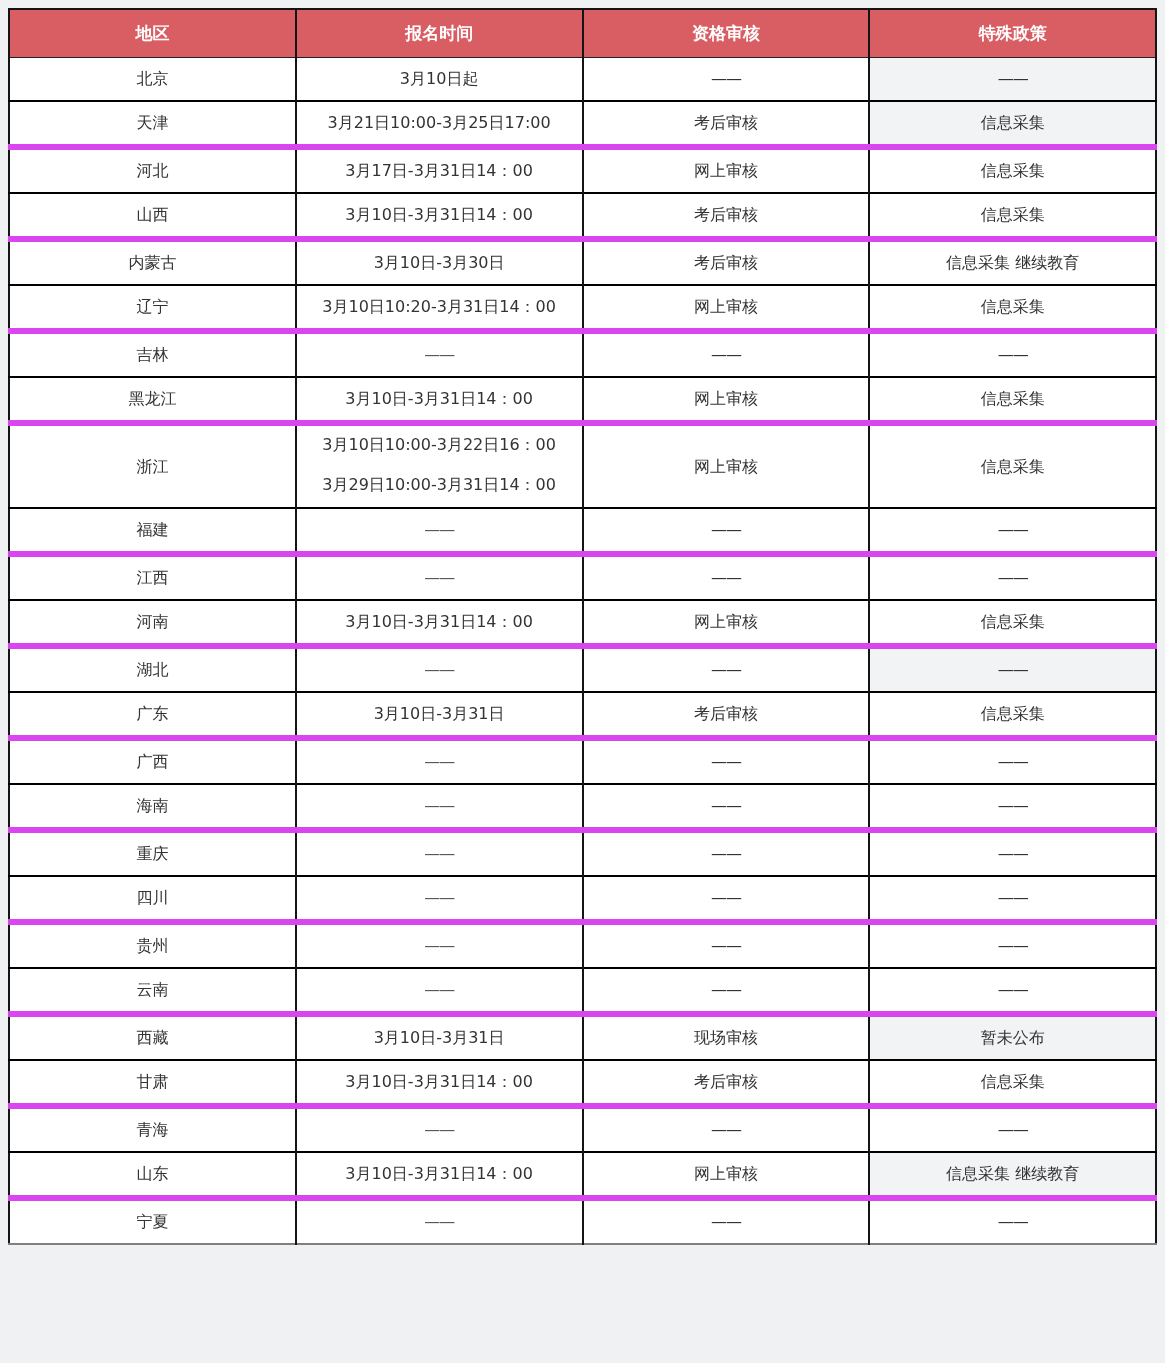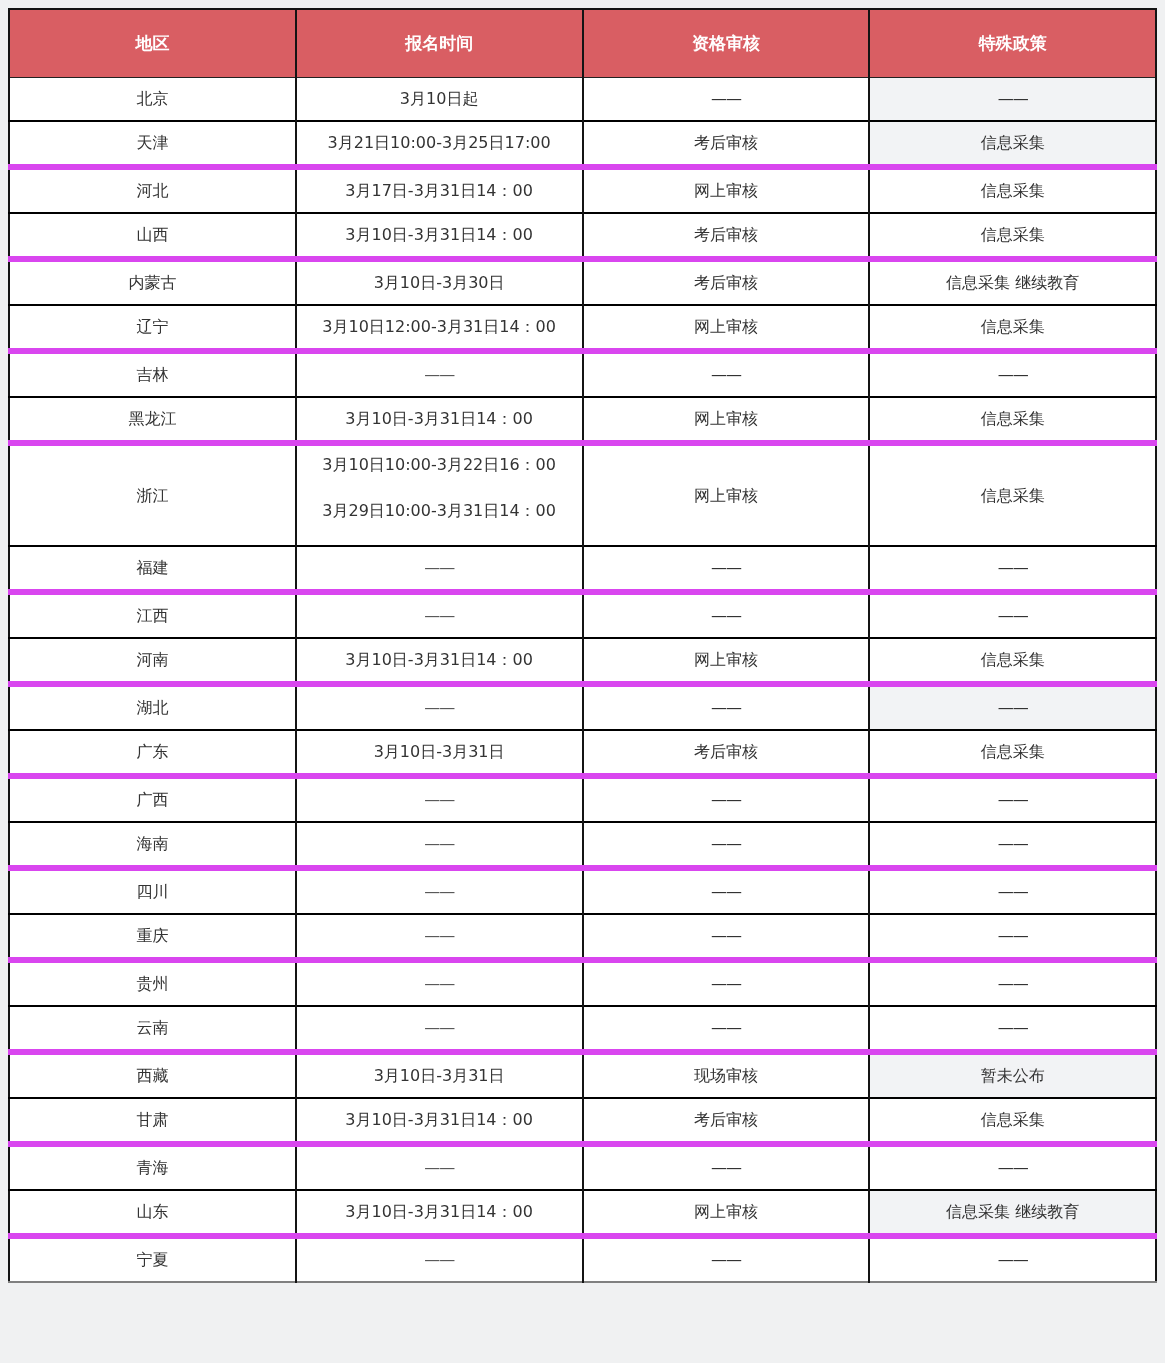--- a/index.html
+++ b/index.html
@@ -27,21 +27,21 @@
   }
   th.hcell{
     background:#d95e63;
     color:#ffffff;
     font-size:17px;
     font-weight:bold;
     height:31px;
     text-align:center;
     vertical-align:middle;
     border-right:2px solid #141414;
-    padding:18px;
+    padding:8px;
   }
   th.hcell:last-child{border-right:none;margin-left:8px;}
   thead tr{border-bottom:1px solid #222222;}
   tbody tr{border-bottom:6px solid #d946ef;}
   tbody tr:nth-child(odd){border-bottom:2px solid #000000;}
   tbody tr:last-child{border-bottom:none;}
   td.cell{
     height:38px;
     padding:2px 4px;
     text-align:center;
@@ -50,22 +50,22 @@
     color:#333333;
     border-right:2px solid #141414;
     line-height:1.35;
     overflow:hidden;
   }
   td.cell:last-child{border-right:none;}
   td.cell.gray{background:#f2f3f5;}
   .dash{color:#595959;letter-spacing:-1px;}
   .time-line{white-space:nowrap;}
   .time-line + .time-line{margin-top:2px;}
-  td.time-cell.gap .time-line + .time-line{margin-top:24px;}
-  td.time-cell.gap{padding-top:8px;padding-bottom:24px;}
+  td.time-cell.gap .time-line + .time-line{margin-top:18px;}
+  td.time-cell.gap{padding-top:8px;padding-bottom:12px;}
 </style>
 </head>
 <body>
 
 <div class="page">
   <table class="reg-table">
     <thead>
       <tr>
         <th class="hcell">地区</th>
         <th class="hcell">报名时间</th>
@@ -110,21 +110,21 @@
           <td class="cell region-cell">内蒙古</td>
           <td class="cell time-cell">
             <div class="time-line">3月10日-3月30日</div>
           </td>
           <td class="cell audit-cell">考后审核</td>
           <td class="cell policy-cell">信息采集 继续教育</td>
         </tr>
         <tr>
           <td class="cell region-cell">辽宁</td>
           <td class="cell time-cell">
-            <div class="time-line">3月10日12:00-3月31日14：00</div>
+            <div class="time-line">3月10日10:20-3月31日14：00</div>
           </td>
           <td class="cell audit-cell">网上审核</td>
           <td class="cell policy-cell">信息采集</td>
         </tr>
         <tr>
           <td class="cell region-cell">吉林</td>
           <td class="cell time-cell">
             <div class="time-line dash">——</div>
           </td>
           <td class="cell audit-cell dash">——</td>
@@ -197,29 +197,29 @@
         </tr>
         <tr>
           <td class="cell region-cell">海南</td>
           <td class="cell time-cell">
             <div class="time-line dash">——</div>
           </td>
           <td class="cell audit-cell dash">——</td>
           <td class="cell policy-cell dash">——</td>
         </tr>
         <tr>
+          <td class="cell region-cell">重庆</td>
+          <td class="cell time-cell">
+            <div class="time-line dash">——</div>
+          </td>
+          <td class="cell audit-cell dash">——</td>
+          <td class="cell policy-cell dash">——</td>
+        </tr>
+        <tr>
           <td class="cell region-cell">四川</td>
-          <td class="cell time-cell">
-            <div class="time-line dash">——</div>
-          </td>
-          <td class="cell audit-cell dash">——</td>
-          <td class="cell policy-cell dash">——</td>
-        </tr>
-        <tr>
-          <td class="cell region-cell">重庆</td>
           <td class="cell time-cell">
             <div class="time-line dash">——</div>
           </td>
           <td class="cell audit-cell dash">——</td>
           <td class="cell policy-cell dash">——</td>
         </tr>
         <tr>
           <td class="cell region-cell">贵州</td>
           <td class="cell time-cell">
             <div class="time-line dash">——</div>

